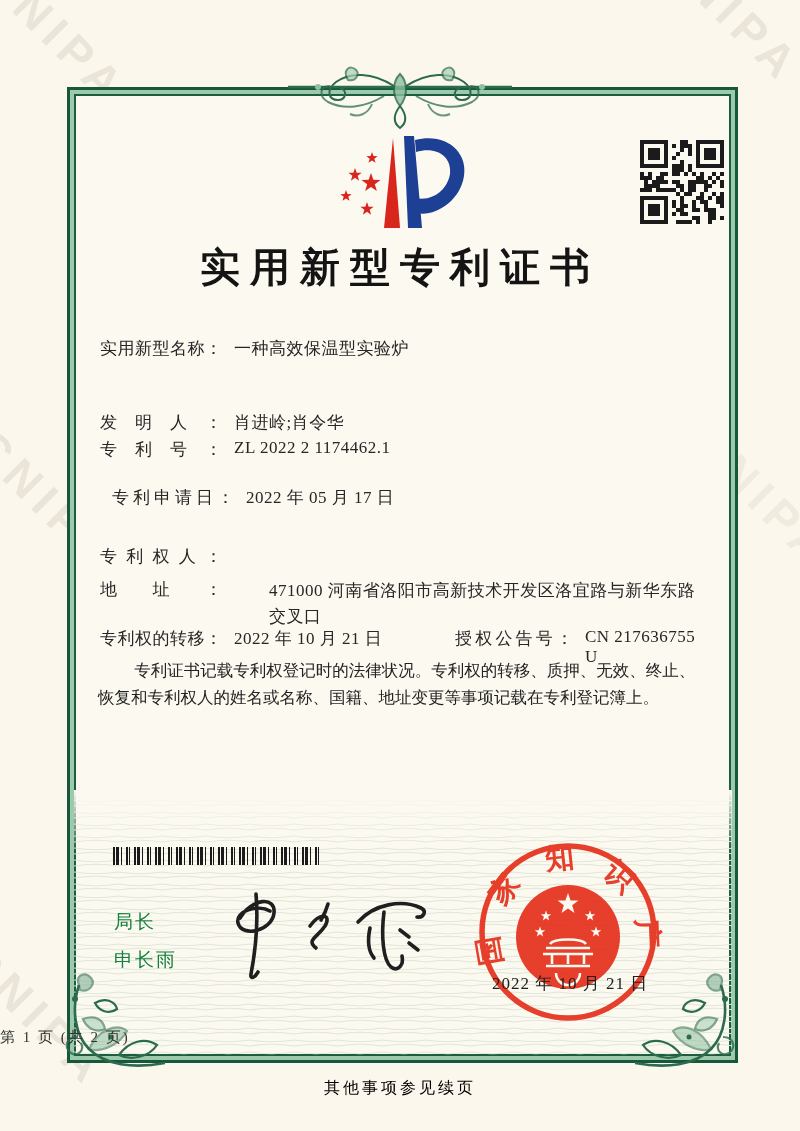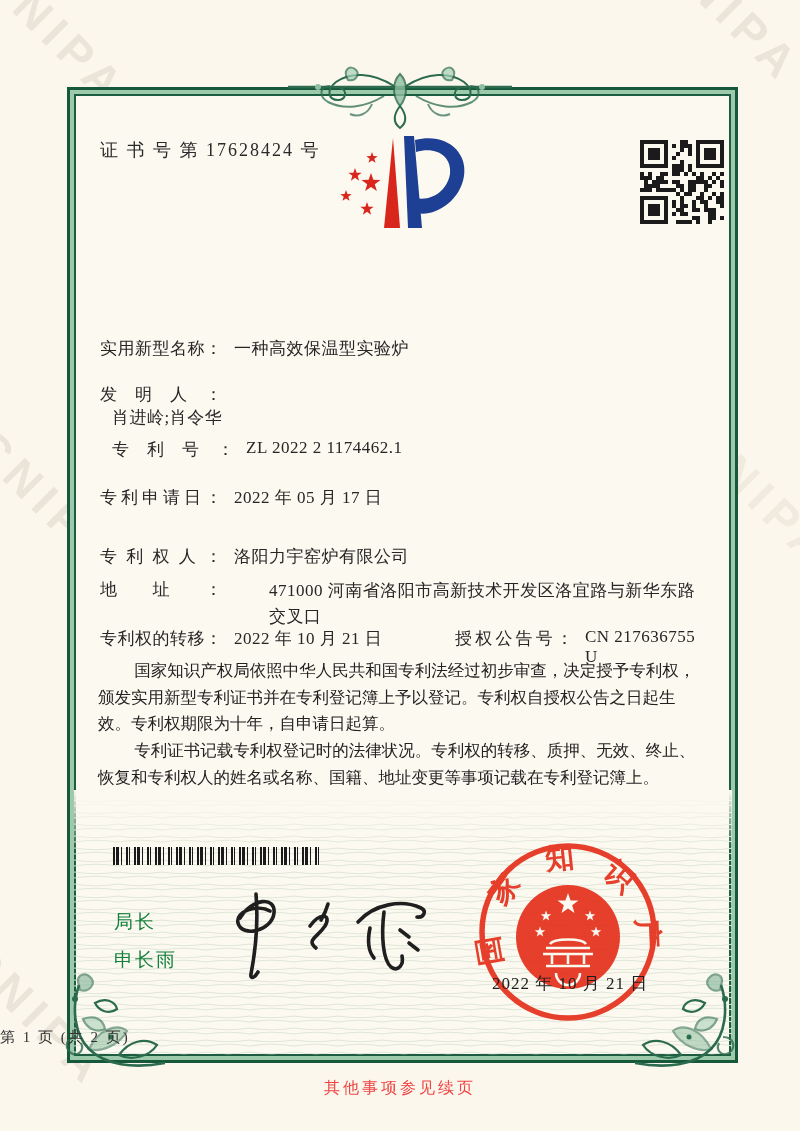--- a/index.html
+++ b/index.html
@@ -63,21 +63,21 @@
     font-family:"Liberation Sans","DejaVu Sans",sans-serif;
     font-size:19px;color:#15803d;letter-spacing:2px;line-height:38px;
   }
   .signature{position:absolute;left:222px;top:886px;z-index:6;}
   .seal{position:absolute;left:472px;top:842px;z-index:6;}
   .seal-date{
     position:absolute;left:492px;top:972px;width:170px;z-index:7;
     font-size:17px;color:#1d1d1d;letter-spacing:1px;white-space:nowrap;
   }
   .page-num{position:absolute;left:0;top:1028px;width:100%;font-size:15px;color:#333;z-index:5;letter-spacing:2px;}
-  .continuation{position:absolute;left:0;top:1078px;width:100%;text-align:center;font-size:16px;color:#ef4444;z-index:5;letter-spacing:3px;}
+  .continuation{position:absolute;left:0;top:1078px;width:100%;text-align:center;font-size:16px;color:#000000;z-index:5;letter-spacing:3px;}
   
   .orn{position:absolute;z-index:4;}
   .orn-top{left:288px;top:56px;}
   .orn-bl{left:53px;top:973px;}
   .orn-br{left:635px;top:973px;transform:scaleX(-1);}
 </style>
 </head>
 <body>
 
 <div class="page">
@@ -188,21 +188,20 @@
       <path d="M36,76 C46,56 64,50 74,58 C66,72 48,80 36,76 Z" fill="#8fbfa0" opacity="0.55"></path>
       <path d="M66,82 C76,68 92,64 104,72 C96,84 78,88 66,82 Z" fill="none"></path>
       <path d="M30,46 C42,42 50,46 52,56 C44,60 34,56 30,46 Z" fill="#a9d2b6" opacity="0.6"></path>
       <path d="M42,30 C52,24 62,28 64,36 C56,42 46,38 42,30 Z" fill="none"></path>
       <path d="M24,64 C14,64 10,74 18,80 C24,84 32,78 28,70" opacity="0.8"></path>
       <circle cx="22" cy="26" r="3" fill="#2c6b4e" stroke="none"></circle>
       <circle cx="58" cy="64" r="2.5" fill="#2c6b4e" stroke="none"></circle>
     </g>
   </svg>
 
-  <div class="cert-no">证 书 号 第 17628424 号</div>
 
   <svg class="logo" width="160" height="120" viewBox="0 0 160 120">
     <g fill="#d9261c">
       <polygon class="star-shape" points="50.00,36.00 51.41,40.06 55.71,40.15 52.28,42.74 53.53,46.85 50.00,44.40 46.47,46.85 47.72,42.74 44.29,40.15 48.59,40.06"></polygon>
       <polygon class="star-shape" points="33.00,52.00 34.65,56.73 39.66,56.84 35.66,59.87 37.11,64.66 33.00,61.80 28.89,64.66 30.34,59.87 26.34,56.84 31.35,56.73"></polygon>
       <polygon class="star-shape" points="49.00,57.00 51.35,63.76 58.51,63.91 52.80,68.24 54.88,75.09 49.00,71.00 43.12,75.09 45.20,68.24 39.49,63.91 46.65,63.76"></polygon>
       <polygon class="star-shape" points="24.00,74.00 25.41,78.06 29.71,78.15 26.28,80.74 27.53,84.85 24.00,82.40 20.47,84.85 21.72,80.74 18.29,78.15 22.59,78.06"></polygon>
       <polygon class="star-shape" points="45.00,86.00 46.65,90.73 51.66,90.84 47.66,93.87 49.11,98.66 45.00,95.80 40.89,98.66 42.34,93.87 38.34,90.84 43.35,90.73"></polygon>
       <path d="M71,22 L78,112 L62,112 Z"></path>
     </g>
@@ -345,58 +344,57 @@
         <rect x="10" y="10" width="12" height="12"></rect>
         <rect x="58" y="2" width="28" height="28"></rect>
         <rect x="62" y="6" width="20" height="20" fill="#fcf9f0"></rect>
         <rect x="66" y="10" width="12" height="12"></rect>
         <rect x="2" y="58" width="28" height="28"></rect>
         <rect x="6" y="62" width="20" height="20" fill="#fcf9f0"></rect>
         <rect x="10" y="66" width="12" height="12"></rect>
       </g>
   </svg>
 
+  <div class="title">实用新型专利证书</div>
 
   <div class="fields">
     <div class="field-row" style="top:337px;">
       <span class="field-label">实用新型名称：</span>
       <span class="field-value">一种高效保温型实验炉</span>
     </div>
-    <div class="field-row" style="top:383px;flex-direction:column;">
+    <div class="field-row" style="top:411px;">
       <span class="field-label">发明人：</span>
       <span class="field-value">肖进岭;肖令华</span>
     </div>
-    <div class="field-row" style="top:438px;margin-left:12px;">
+    <div class="field-row" style="top:438px;">
       <span class="field-label">专利号：</span>
       <span class="field-value">ZL 2022 2 1174462.1</span>
     </div>
-    <div class="field-row" style="top:486px;">
+    <div class="field-row" style="top:486px;margin-left:12px;">
       <span class="field-label">专利申请日：</span>
       <span class="field-value">2022 年 05 月 17 日</span>
     </div>
     <div class="field-row" style="top:545px;">
       <span class="field-label">专利权人：</span>
-      <span class="field-value">洛阳力宇窑炉有限公司</span>
     </div>
     <div class="field-row" style="top:578px;gap:35px;">
       <span class="field-label">地址：</span>
       <span class="field-value addr-value">471000  河南省洛阳市高新技术开发区洛宜路与新华东路交叉口</span>
     </div>
     <div class="field-row" style="top:627px;">
       <span class="field-label">专利权的转移：</span>
       <span class="field-value">2022 年 10 月 21 日</span>
       <span class="grant-right">
         <span class="field-label" style="width:118px;min-width:118px;">授权公告号：</span>
         <span class="field-value">CN 217636755 U</span>
       </span>
     </div>
   </div>
 
   <div class="paras">
-    <p>国家知识产权局依照中华人民共和国专利法经过初步审查，决定授予专利权，颁发实用新型专利证书并在专利登记簿上予以登记。专利权自授权公告之日起生效。专利权期限为十年，自申请日起算。</p>
     <p>专利证书记载专利权登记时的法律状况。专利权的转移、质押、无效、终止、恢复和专利权人的姓名或名称、国籍、地址变更等事项记载在专利登记簿上。</p>
   </div>
 
   <div class="barcode"></div>
 
   <div class="officials">
     <div>局长</div>
     <div>申长雨</div>
   </div>
 

